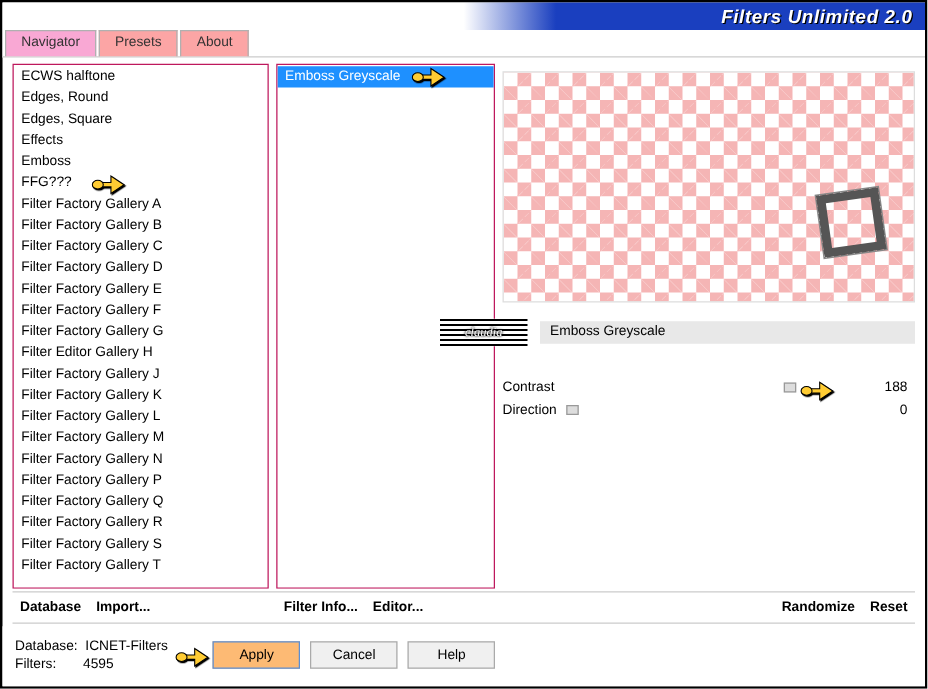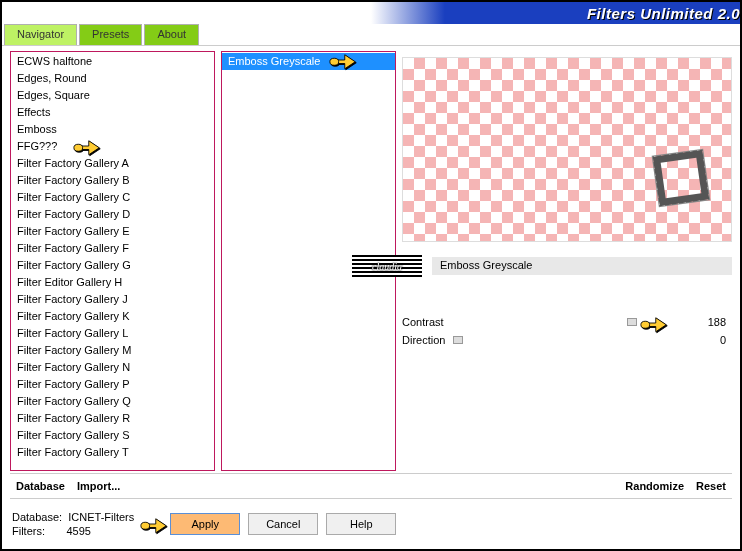--- a/index.html
+++ b/index.html
@@ -10,34 +10,35 @@
     width: 742px;
     height: 551px;
     overflow: hidden;
     color: #000;
   }
   .window { border: 2px solid #000; width: 742px; height: 551px; display: flex; flex-direction: column; }
   .titlebar {
     height: 22px;
     background: linear-gradient(to right, #fff 0%, #fff 50%, #1a3fbf 60%, #1a3fbf 100%);
     display: flex; align-items: center; justify-content: flex-end;
+    padding-right: 10px;
   }
   .titlebar-title { color: #fff; font-weight: bold; font-style: italic; font-size: 15px; letter-spacing: 0.5px; text-shadow: 1px 1px 0 #000; }
   .tabs { display: flex; height: 22px; background: #fff; border-bottom: 1px solid #ccc; padding-left: 2px; }
   .tab {
     padding: 3px 12px 0 12px;
     border: 1px solid #b0b0b0;
     border-bottom: none;
-    background: #84cc16;
+    background: #fca5a5;
     font-size: 11px;
     margin-right: 2px;
     cursor: pointer;
     color: #333;
   }
-  .tab.active { background: #bef264; position: relative; z-index: 2; }
+  .tab.active { background: #f9a8d4; position: relative; z-index: 2; }
   .content { flex: 1; display: flex; padding: 5px 8px 0 8px; gap: 6px; overflow: hidden; }
   .left-col { width: 205px; display: flex; flex-direction: column; }
   .middle-col { width: 175px; display: flex; flex-direction: column; }
   .right-col { flex: 1; display: flex; flex-direction: column; }
   .listbox {
     flex: 1;
     border: 1px solid #be185d;
     background: #fff;
     overflow-y: scroll;
     overflow-x: hidden;
@@ -70,21 +71,21 @@
   .filter-title-row { display:flex; align-items:center; margin-top: 6px; height:36px; }
   .filter-logo {
     width: 70px; height: 22px;
     background: repeating-linear-gradient(#000 0 2px, #fff 2px 4px);
     display:flex; align-items:center; justify-content:center;
     font-style: italic; font-family: cursive; font-size: 10px; color:#fff;
     text-shadow: 0 0 2px #000, 0 0 2px #000;
     position: relative; left: -50px;
   }
   .filter-name-box { flex:1; background: #e8e8e8; height: 18px; padding: 2px 8px; font-size: 11px; margin-left: -40px; }
-  .sliders { margin-top: 32px; padding-right: 6px; }
+  .sliders { margin-top: 20px; padding-right: 6px; }
   .slider-row { display:flex; justify-content:space-between; font-size:11px; margin-bottom: 6px; position: relative; }
   .slider-row span.val { width: 30px; text-align: right; }
   .slider-track { flex:1; height: 12px; margin: 0 8px; position: relative; }
   .slider-thumb {
     position:absolute; top: 2px; width: 10px; height: 8px;
     background: #ddd; border: 1px solid #999;
   }
   .flatbtn { font-weight: bold; font-size: 11px; padding: 4px 6px; cursor: pointer; background:none; border:none; }
   .divider { height:1px; background:#ccc; margin: 2px 8px; }
   .bottom-bar { height: 48px; padding: 4px 10px 6px 10px; display:flex; align-items:center; background:#fff; }
@@ -202,20 +203,24 @@
     </div>
   </div>
 
   <div class="divider"></div>
 
   <div class="cols-bottom">
     <div class="grp left">
       <button class="flatbtn">Database</button>
       <button class="flatbtn">Import...</button>
     </div>
+    <div class="grp mid">
+      <button class="flatbtn">Filter Info...</button>
+      <button class="flatbtn">Editor...</button>
+    </div>
     <div class="grp right">
       <button class="flatbtn">Randomize</button>
       <button class="flatbtn">Reset</button>
     </div>
   </div>
 
   <div class="divider"></div>
 
   <div class="bottom-bar rel">
     <div class="db-info">

